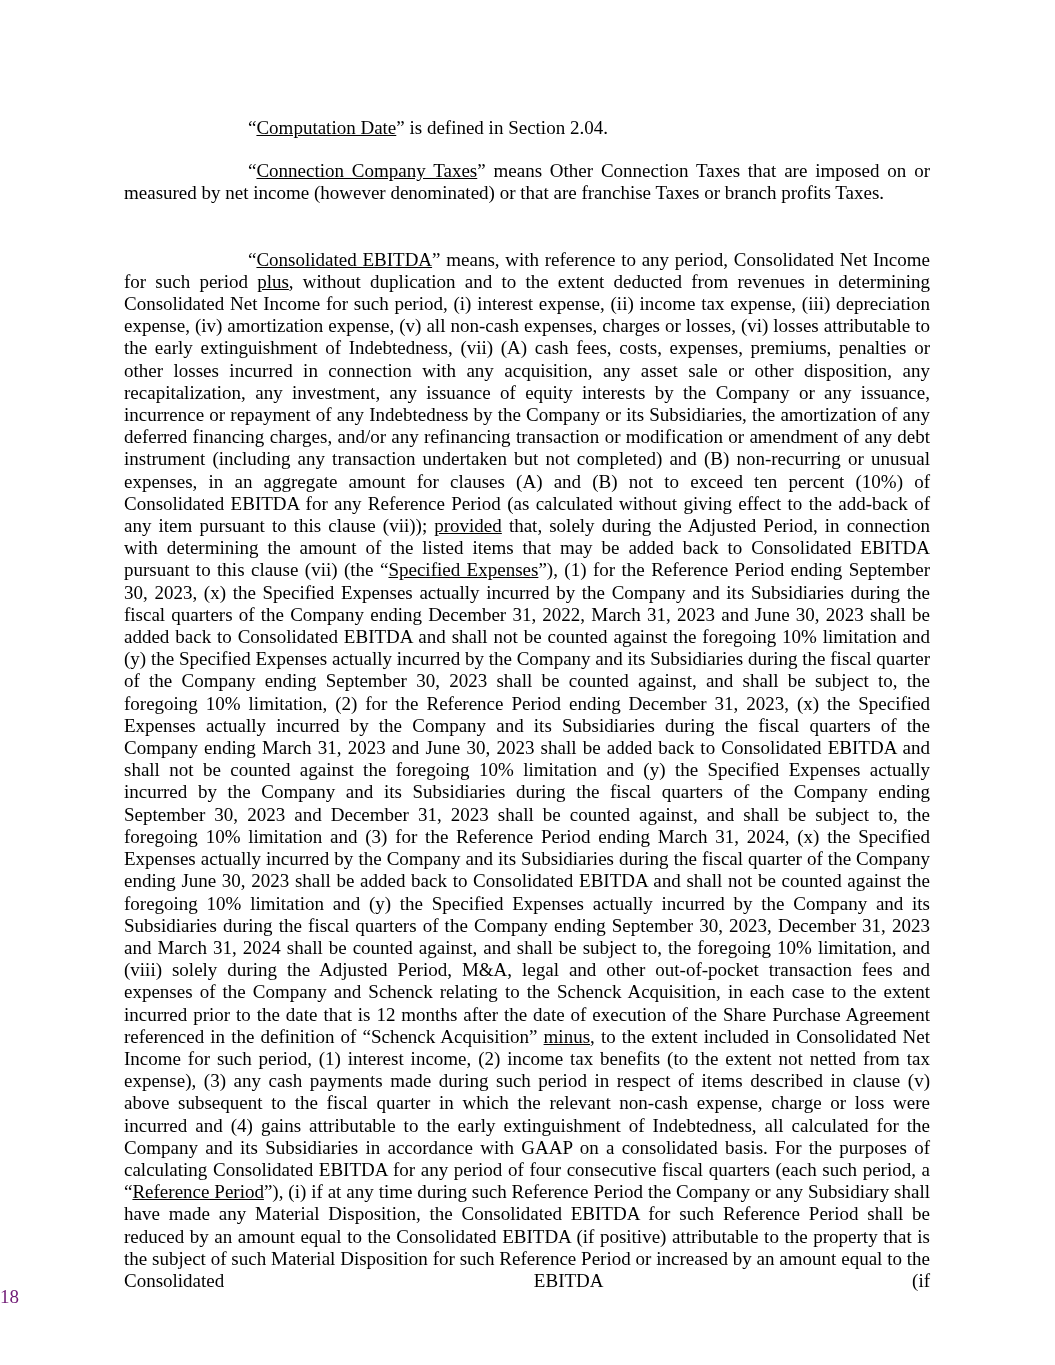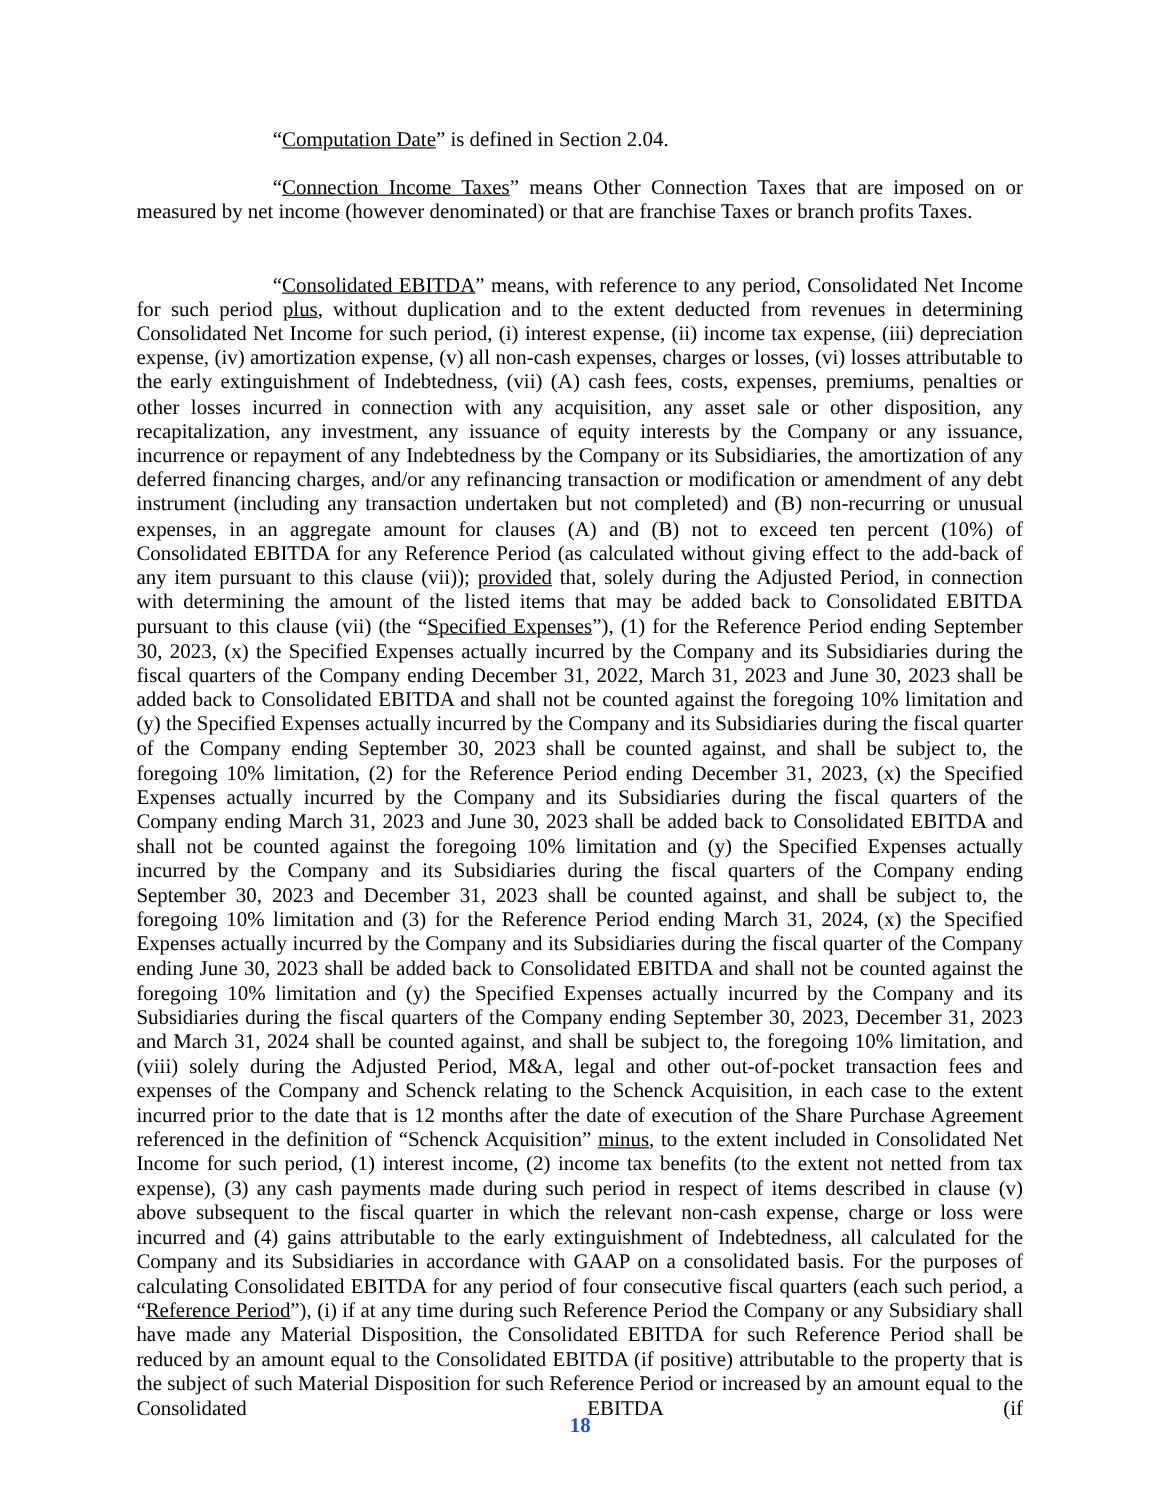--- a/index.html
+++ b/index.html
@@ -35,29 +35,27 @@
     margin-top: 44px;
   }
   .u {
     text-decoration: underline;
   }
   .page-number {
     position: absolute;
     left: 0;
     right: 0;
     bottom: 57px;
-    text-align: center;
     font-size: 19px;
-    color: #1d4ed8;
-    font-weight: bold;
+    color: #701a75;
   }
 </style>
 </head>
 <body>
 
 <div class="sheet">
   <main class="body-text">
     <p class="para"><span>“</span><span class="u">Computation Date</span><span>” is defined in Section 2.04.</span></p>
-    <p class="para"><span>“</span><span class="u">Connection Income Taxes</span><span>” means Other Connection Taxes that are imposed on or measured by net income (however denominated) or that are franchise Taxes or branch profits Taxes.</span></p>
+    <p class="para"><span>“</span><span class="u">Connection Company Taxes</span><span>” means Other Connection Taxes that are imposed on or measured by net income (however denominated) or that are franchise Taxes or branch profits Taxes.</span></p>
     <p class="para justify-last"><span>“</span><span class="u">Consolidated EBITDA</span><span>” means, with reference to any period, Consolidated Net Income for such period </span><span class="u">plus</span><span>, without duplication and to the extent deducted from revenues in determining Consolidated Net Income for such period, (i) interest expense, (ii) income tax expense, (iii) depreciation expense, (iv) amortization expense, (v) all non-cash expenses, charges or losses, (vi) losses attributable to the early extinguishment of Indebtedness, (vii) (A) cash fees, costs, expenses, premiums, penalties or other losses incurred in connection with any acquisition, any asset sale or other disposition, any recapitalization, any investment, any issuance of equity interests by the Company or any issuance, incurrence or repayment of any Indebtedness by the Company or its Subsidiaries, the amortization of any deferred financing charges, and/or any refinancing transaction or modification or amendment of any debt instrument (including any transaction undertaken but not completed) and (B) non-recurring or unusual expenses, in an aggregate amount for clauses (A) and (B) not to exceed ten percent (10%) of Consolidated EBITDA for any Reference Period (as calculated without giving effect to the add-back of any item pursuant to this clause (vii)); </span><span class="u">provided</span><span> that, solely during the Adjusted Period, in connection with determining the amount of the listed items that may be added back to Consolidated EBITDA pursuant to this clause (vii) (the “</span><span class="u">Specified Expenses</span><span>”), (1) for the Reference Period ending September 30, 2023, (x) the Specified Expenses actually incurred by the Company and its Subsidiaries during the fiscal quarters of the Company ending December 31, 2022, March 31, 2023 and June 30, 2023 shall be added back to Consolidated EBITDA and shall not be counted against the foregoing 10% limitation and (y) the Specified Expenses actually incurred by the Company and its Subsidiaries during the fiscal quarter of the Company ending September 30, 2023 shall be counted against, and shall be subject to, the foregoing 10% limitation, (2) for the Reference Period ending December 31, 2023, (x) the Specified Expenses actually incurred by the Company and its Subsidiaries during the fiscal quarters of the Company ending March 31, 2023 and June 30, 2023 shall be added back to Consolidated EBITDA and shall not be counted against the foregoing 10% limitation and (y) the Specified Expenses actually incurred by the Company and its Subsidiaries during the fiscal quarters of the Company ending September 30, 2023 and December 31, 2023 shall be counted against, and shall be subject to, the foregoing 10% limitation and (3) for the Reference Period ending March 31, 2024, (x) the Specified Expenses actually incurred by the Company and its Subsidiaries during the fiscal quarter of the Company ending June 30, 2023 shall be added back to Consolidated EBITDA and shall not be counted against the foregoing 10% limitation and (y) the Specified Expenses actually incurred by the Company and its Subsidiaries during the fiscal quarters of the Company ending September 30, 2023, December 31, 2023 and March 31, 2024 shall be counted against, and shall be subject to, the foregoing 10% limitation, and (viii) solely during the Adjusted Period, M&amp;A, legal and other out-of-pocket transaction fees and expenses of the Company and Schenck relating to the Schenck Acquisition, in each case to the extent incurred prior to the date that is 12 months after the date of execution of the Share Purchase Agreement referenced in the definition of “Schenck Acquisition” </span><span class="u">minus</span><span>, to the extent included in Consolidated Net Income for such period, (1) interest income, (2) income tax benefits (to the extent not netted from tax expense), (3) any cash payments made during such period in respect of items described in clause (v) above subsequent to the fiscal quarter in which the relevant non-cash expense, charge or loss were incurred and (4) gains attributable to the early extinguishment of Indebtedness, all calculated for the Company and its Subsidiaries in accordance with GAAP on a consolidated basis.  For the purposes of calculating Consolidated EBITDA for any period of four consecutive fiscal quarters (each such period, a “</span><span class="u">Reference Period</span><span>”), (i) if at any time during such Reference Period the Company or any Subsidiary shall have made any Material Disposition, the Consolidated EBITDA for such Reference Period shall be reduced by an amount equal to the Consolidated EBITDA (if positive) attributable to the property that is the subject of such Material Disposition for such Reference Period or increased by an amount equal to the Consolidated EBITDA (if</span></p>
   </main>
   <footer class="page-number">18</footer>
 </div>
 
 </body></html>

